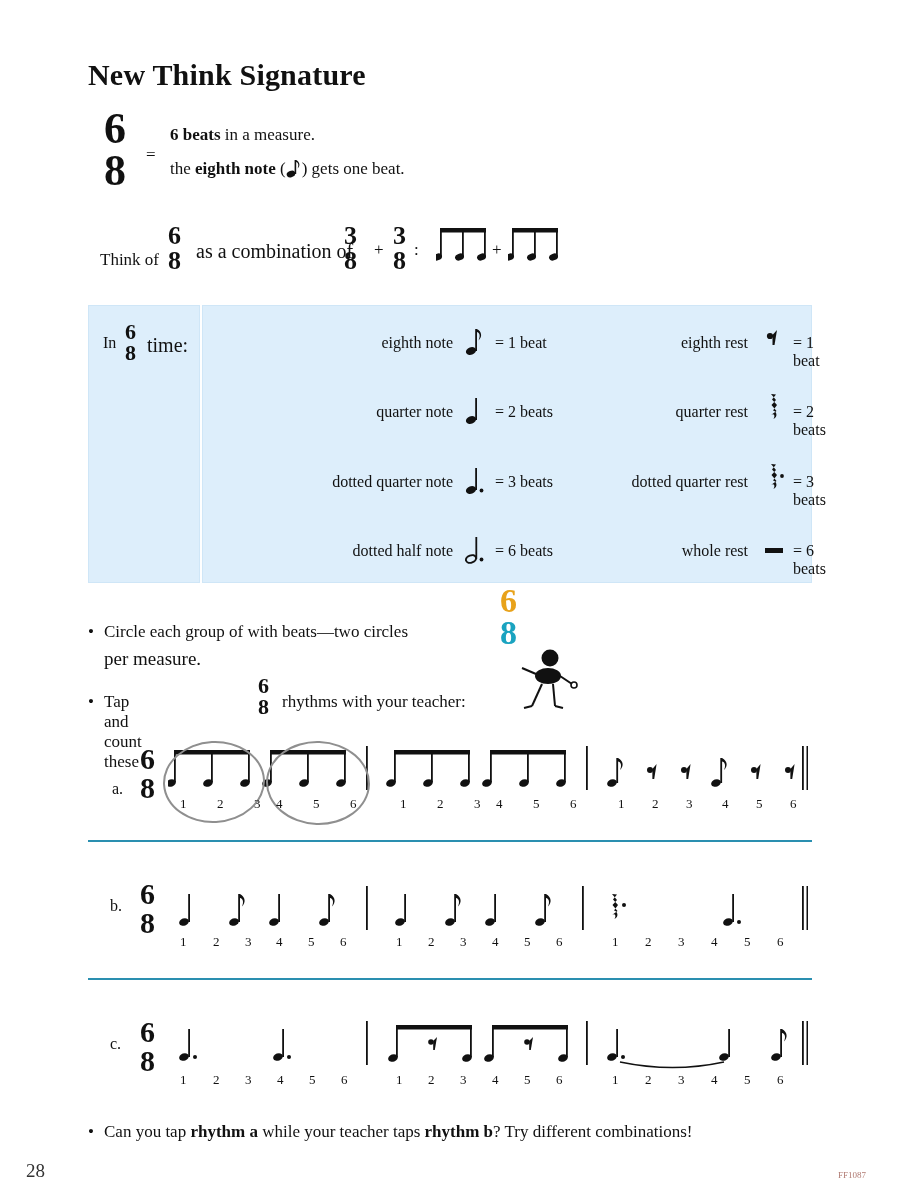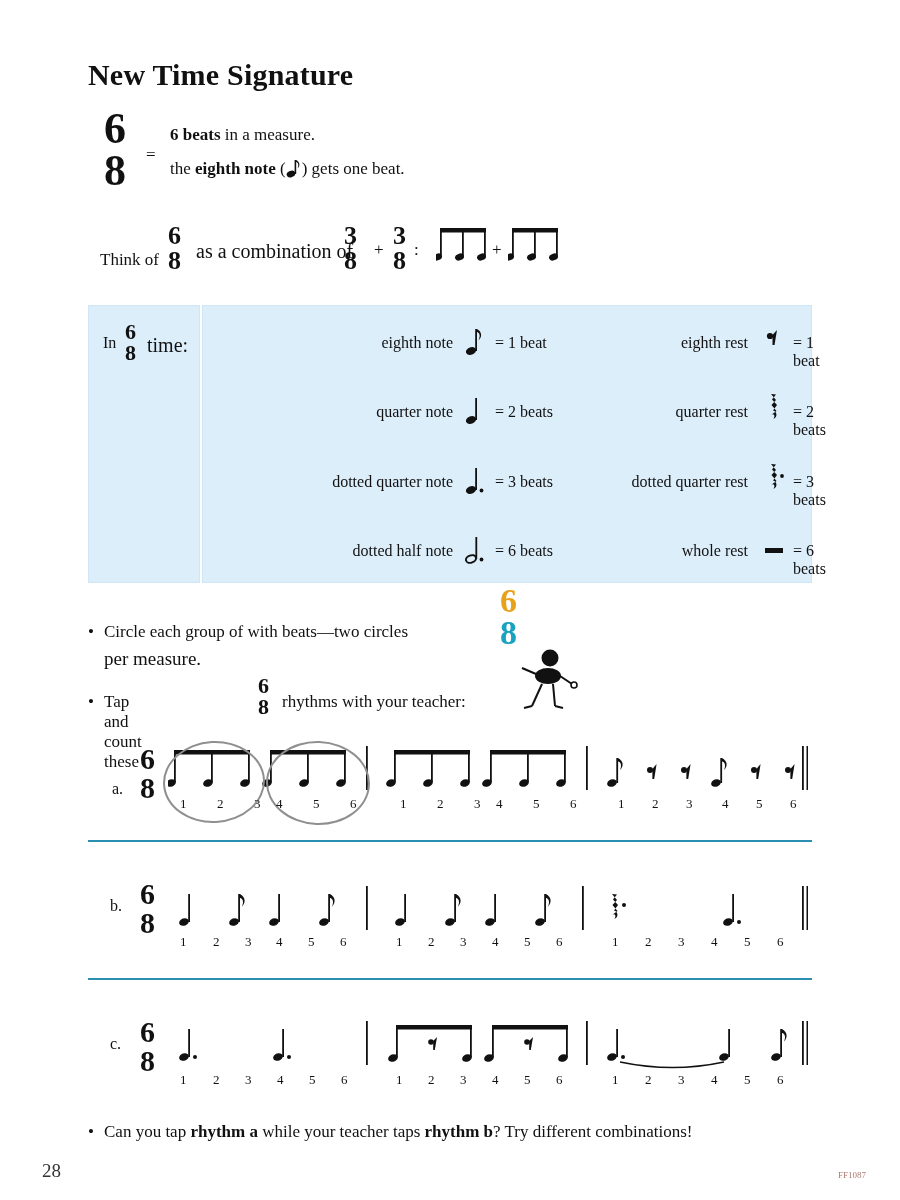--- a/index.html
+++ b/index.html
@@ -78,29 +78,29 @@
   .sys-letter{position:absolute;font-size:16px;font-style:normal;}
   .counts{position:absolute;font-size:13px;color:#111;letter-spacing:0;}
   .counts span{position:absolute;}
 
   .hr-blue{position:absolute;left:88px;width:724px;height:1.5px;background:#2a8fb0;}
 
   
   .circ{position:absolute;border:2px solid #8f8f8f;border-radius:50%;}
 
   
-  .pagenum{position:absolute;left:26px;top:1160px;font-size:19px;color:#333;margin-left:16px;}
+  .pagenum{position:absolute;left:26px;top:1160px;font-size:19px;color:#333;}
   .code{position:absolute;left:838px;top:1170px;font-size:9px;color:#b07a72;}
 </style>
 </head>
 <body>
 
 <div class="page">
 
-  <div class="title">New Time Signature</div>
+  <div class="title">New Think Signature</div>
 
   <div class="def-ts ts ts-big">
     <span class="n">6</span>
     <span class="d">8</span>
   </div>
   <div class="def-eq">=</div>
 
   <div class="def-l1">
     <b>6 beats</b><span> in a measure.</span>
   </div>

